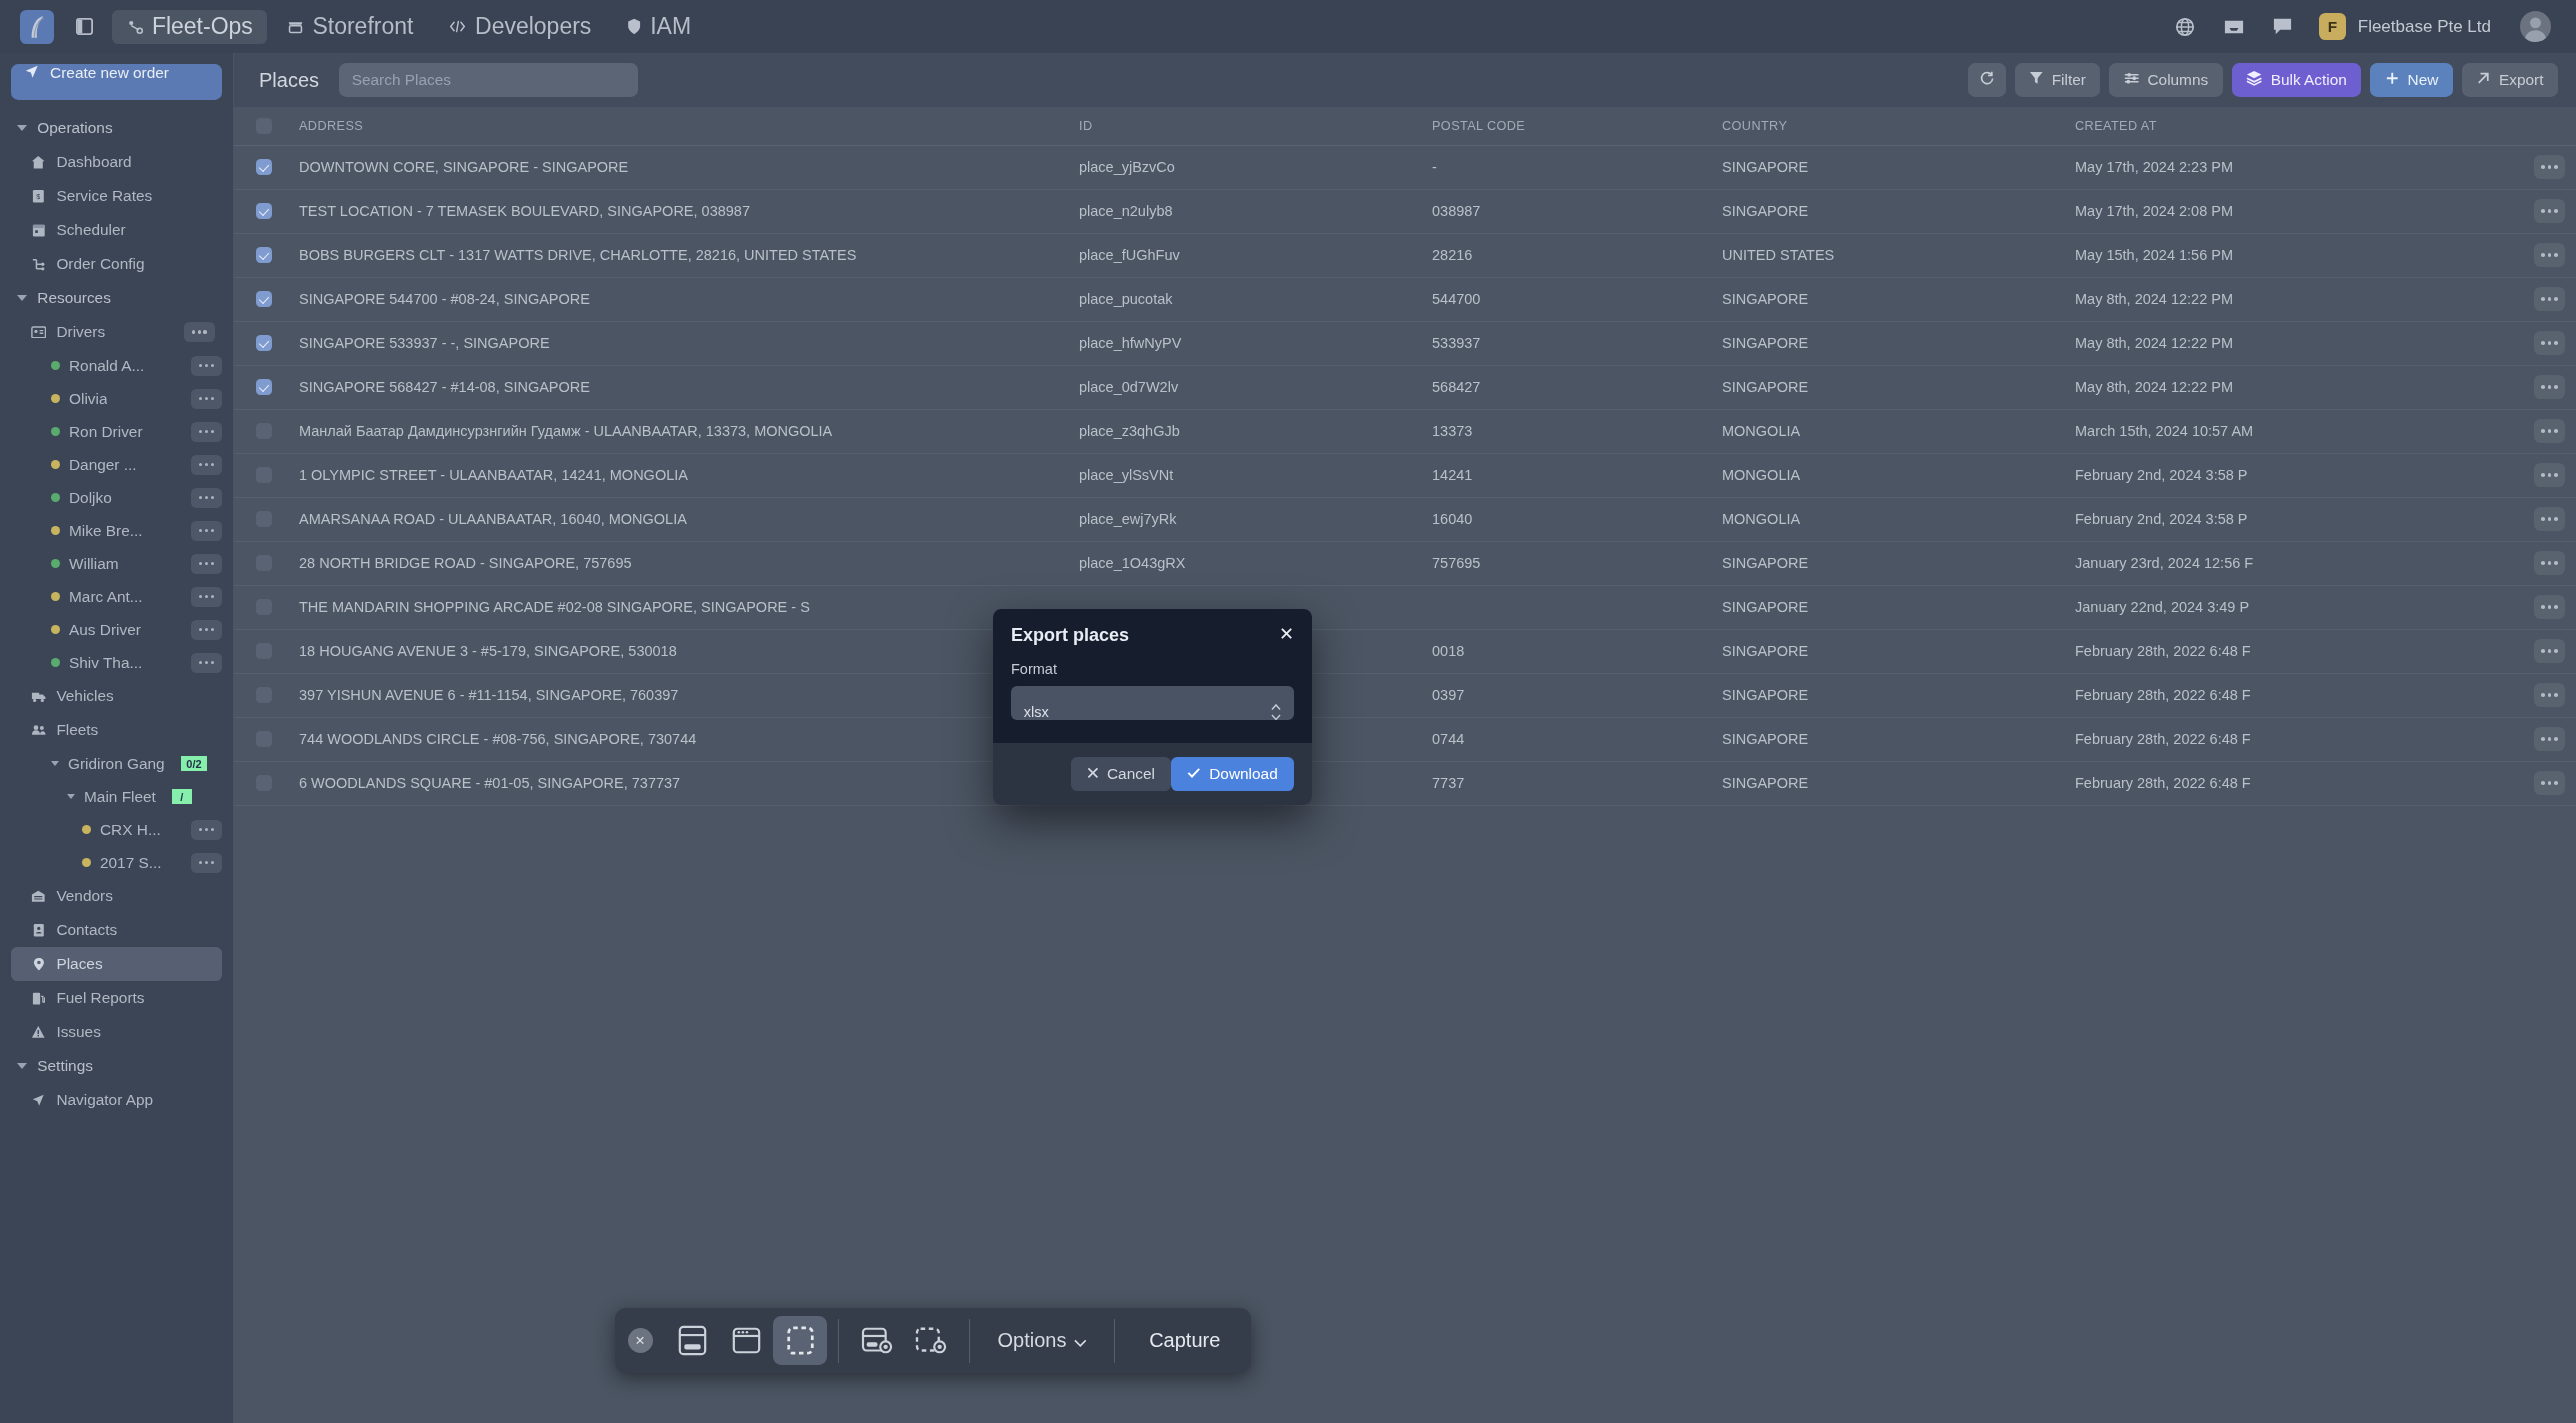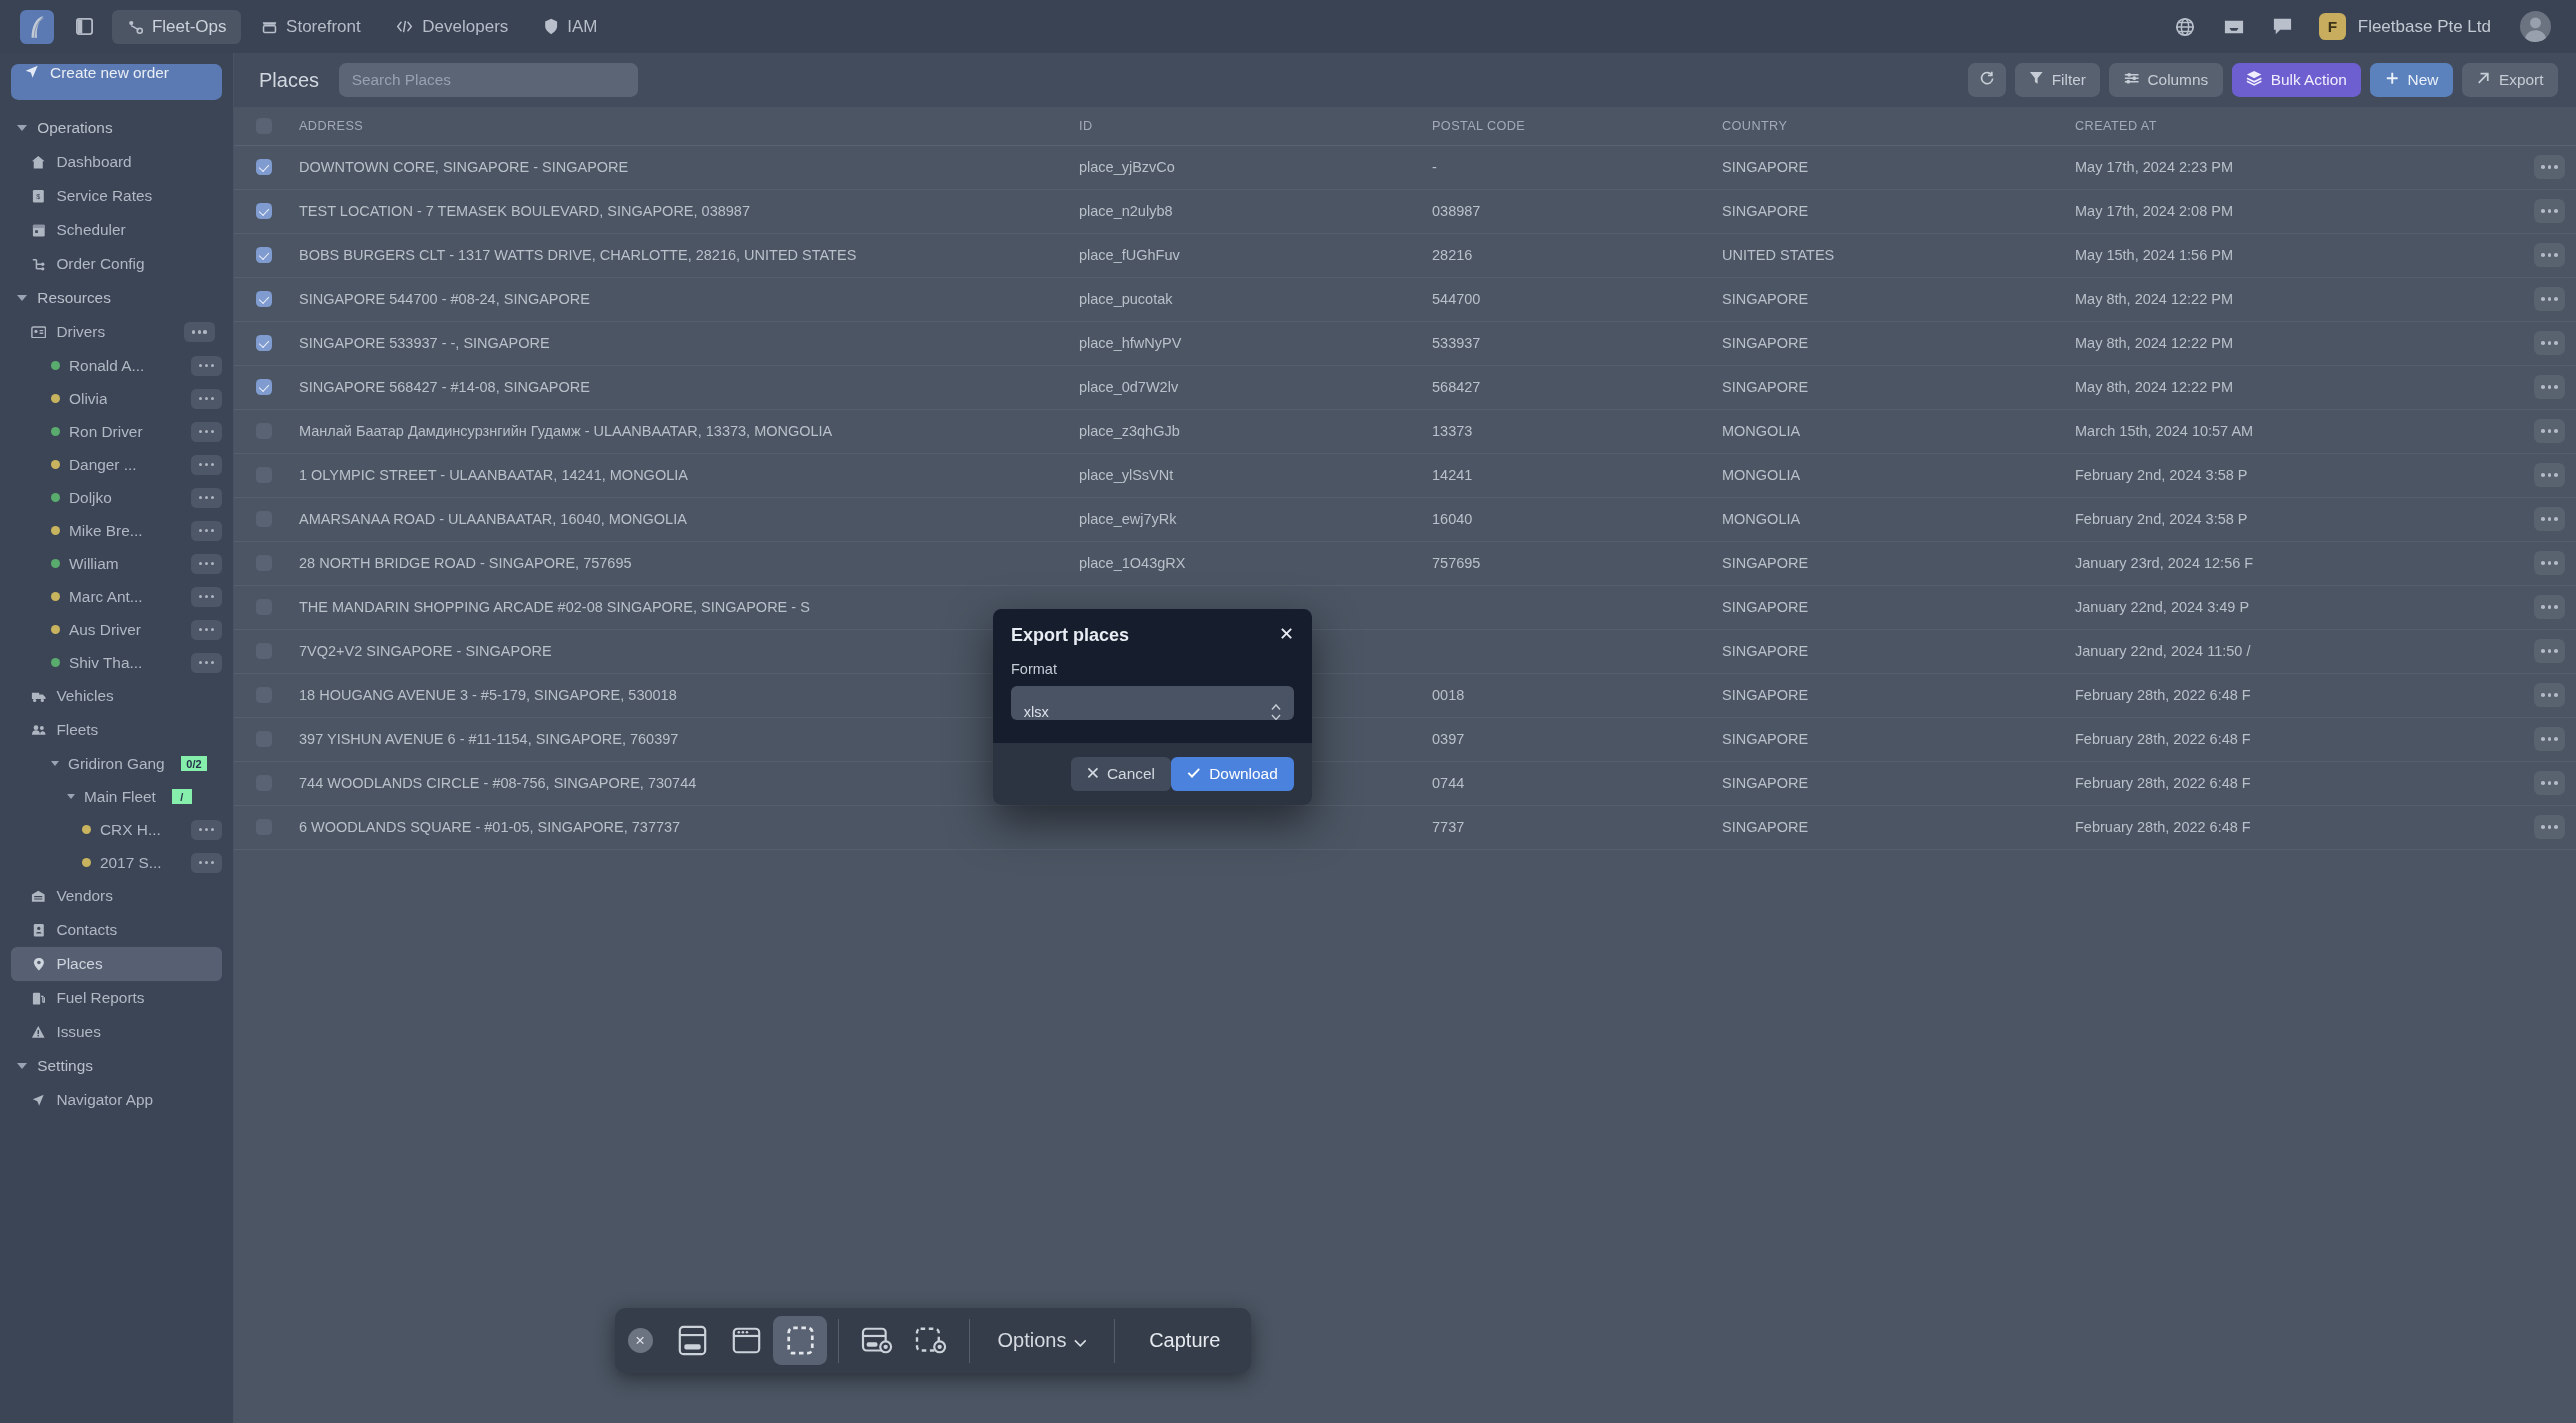--- a/index.html
+++ b/index.html
@@ -27,21 +27,21 @@
   }
   .brand-logo svg { display:block; }
   .panel-toggle {
     width: 31px; height: 31px; display:flex; align-items:center; justify-content:center;
     margin-right: 12.7px; border-radius: 4.5px; flex: none;
   }
   .nav-tabs { display: flex; align-items: center; gap: 5.4px; }
   .nav-tab {
     display: flex; align-items: center; gap: 8.2px;
     height: 34px; padding: 0 14.5px; border-radius: 6.3px;
-    color: #b6bdc8; font-size: 17px; white-space: nowrap;
+    color: #b6bdc8; font-size: 23px; white-space: nowrap;
   }
   .nav-tab.active { background: #4b5563; color: #cdd3dc; }
   .nav-tab .ico { display: flex; align-items:center; }
   .topbar-right {
     margin-left: auto; display: flex; align-items: center; gap: 25px;
     padding-right: 5.4px;
   }
   .tb-icon { width: 23.6px; height: 23.6px; display:flex; align-items:center; justify-content:center; }
   .org-chip { display: flex; align-items: center; gap: 11.8px; }
   .org-badge {
@@ -857,37 +857,20 @@
                 <i></i>
                 <i></i>
                 <i></i>
               </div>
             </td>
           </tr>
           <tr>
             <td class="col-check">
               <span class="cb"></span>
             </td>
-            <td class="col-address">7VQ2+V2 SINGAPORE - SINGAPORE</td>
-            <td class="col-id"></td>
-            <td class="col-postal"></td>
-            <td class="col-country">SINGAPORE</td>
-            <td class="col-created">January 22nd, 2024 11:50 /</td>
-            <td class="col-actions">
-              <div class="row-menu">
-                <i></i>
-                <i></i>
-                <i></i>
-              </div>
-            </td>
-          </tr>
-          <tr>
-            <td class="col-check">
-              <span class="cb"></span>
-            </td>
             <td class="col-address">18 HOUGANG AVENUE 3 - #5-179, SINGAPORE, 530018</td>
             <td class="col-id"></td>
             <td class="col-postal">0018</td>
             <td class="col-country">SINGAPORE</td>
             <td class="col-created">February 28th, 2022 6:48 F</td>
             <td class="col-actions">
               <div class="row-menu">
                 <i></i>
                 <i></i>
                 <i></i>

